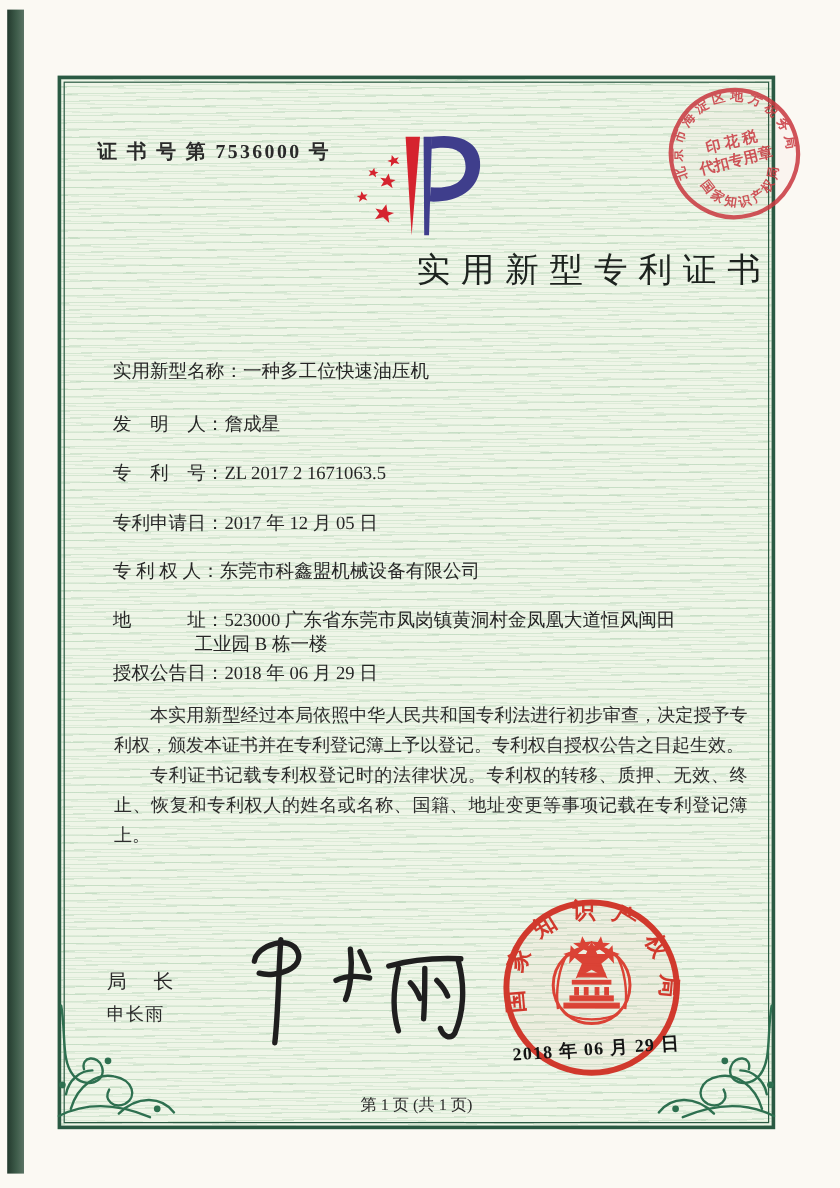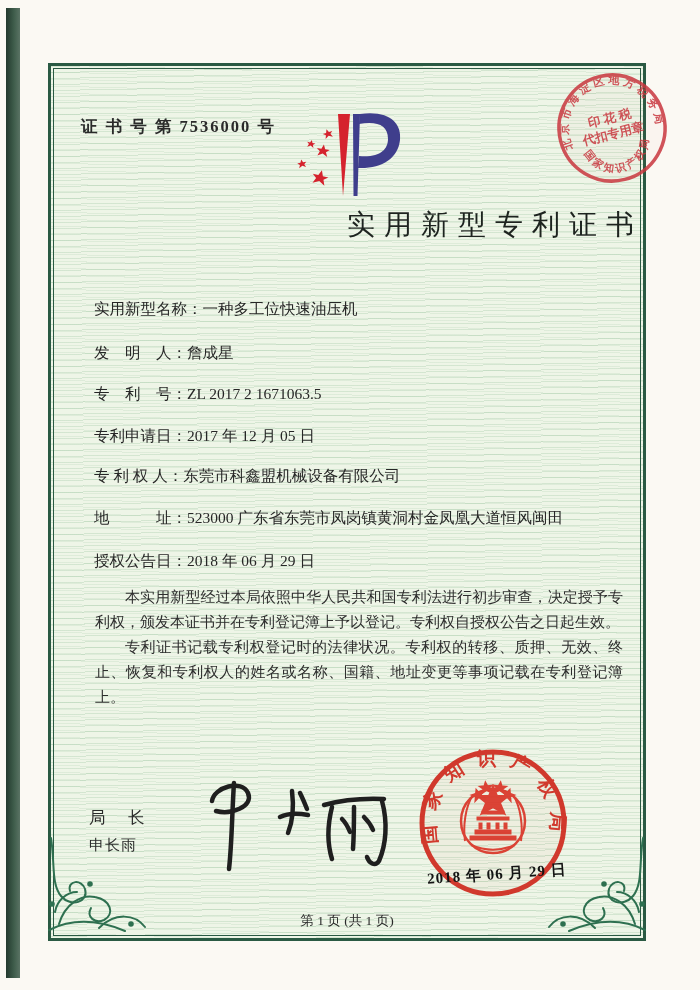--- a/index.html
+++ b/index.html
@@ -83,20 +83,21 @@
       <span class="lab">专　利　号：</span><span class="val">ZL 2017 2 1671063.5</span>
     </div>
     <div class="frow r4">
       <span class="lab">专利申请日：</span><span class="val">2017 年 12 月 05 日</span>
     </div>
     <div class="frow r5">
       <span class="lab">专 利 权 人：</span><span class="val">东莞市科鑫盟机械设备有限公司</span>
     </div>
     <div class="frow r6">
       <div><span class="lab">地　　　址：</span><span class="val">523000 广东省东莞市凤岗镇黄洞村金凤凰大道恒风闽田</span></div>
+      <div class="addr2">工业园 B 栋一楼</div>
     </div>
     <div class="frow r7">
       <span class="lab">授权公告日：</span><span class="val">2018 年 06 月 29 日</span>
     </div>
 
     <div class="body-text">
       <p>本实用新型经过本局依照中华人民共和国专利法进行初步审查，决定授予专利权，颁发本证书并在专利登记簿上予以登记。专利权自授权公告之日起生效。</p>
       <p>专利证书记载专利权登记时的法律状况。专利权的转移、质押、无效、终止、恢复和专利权人的姓名或名称、国籍、地址变更等事项记载在专利登记簿上。</p>
     </div>
 

